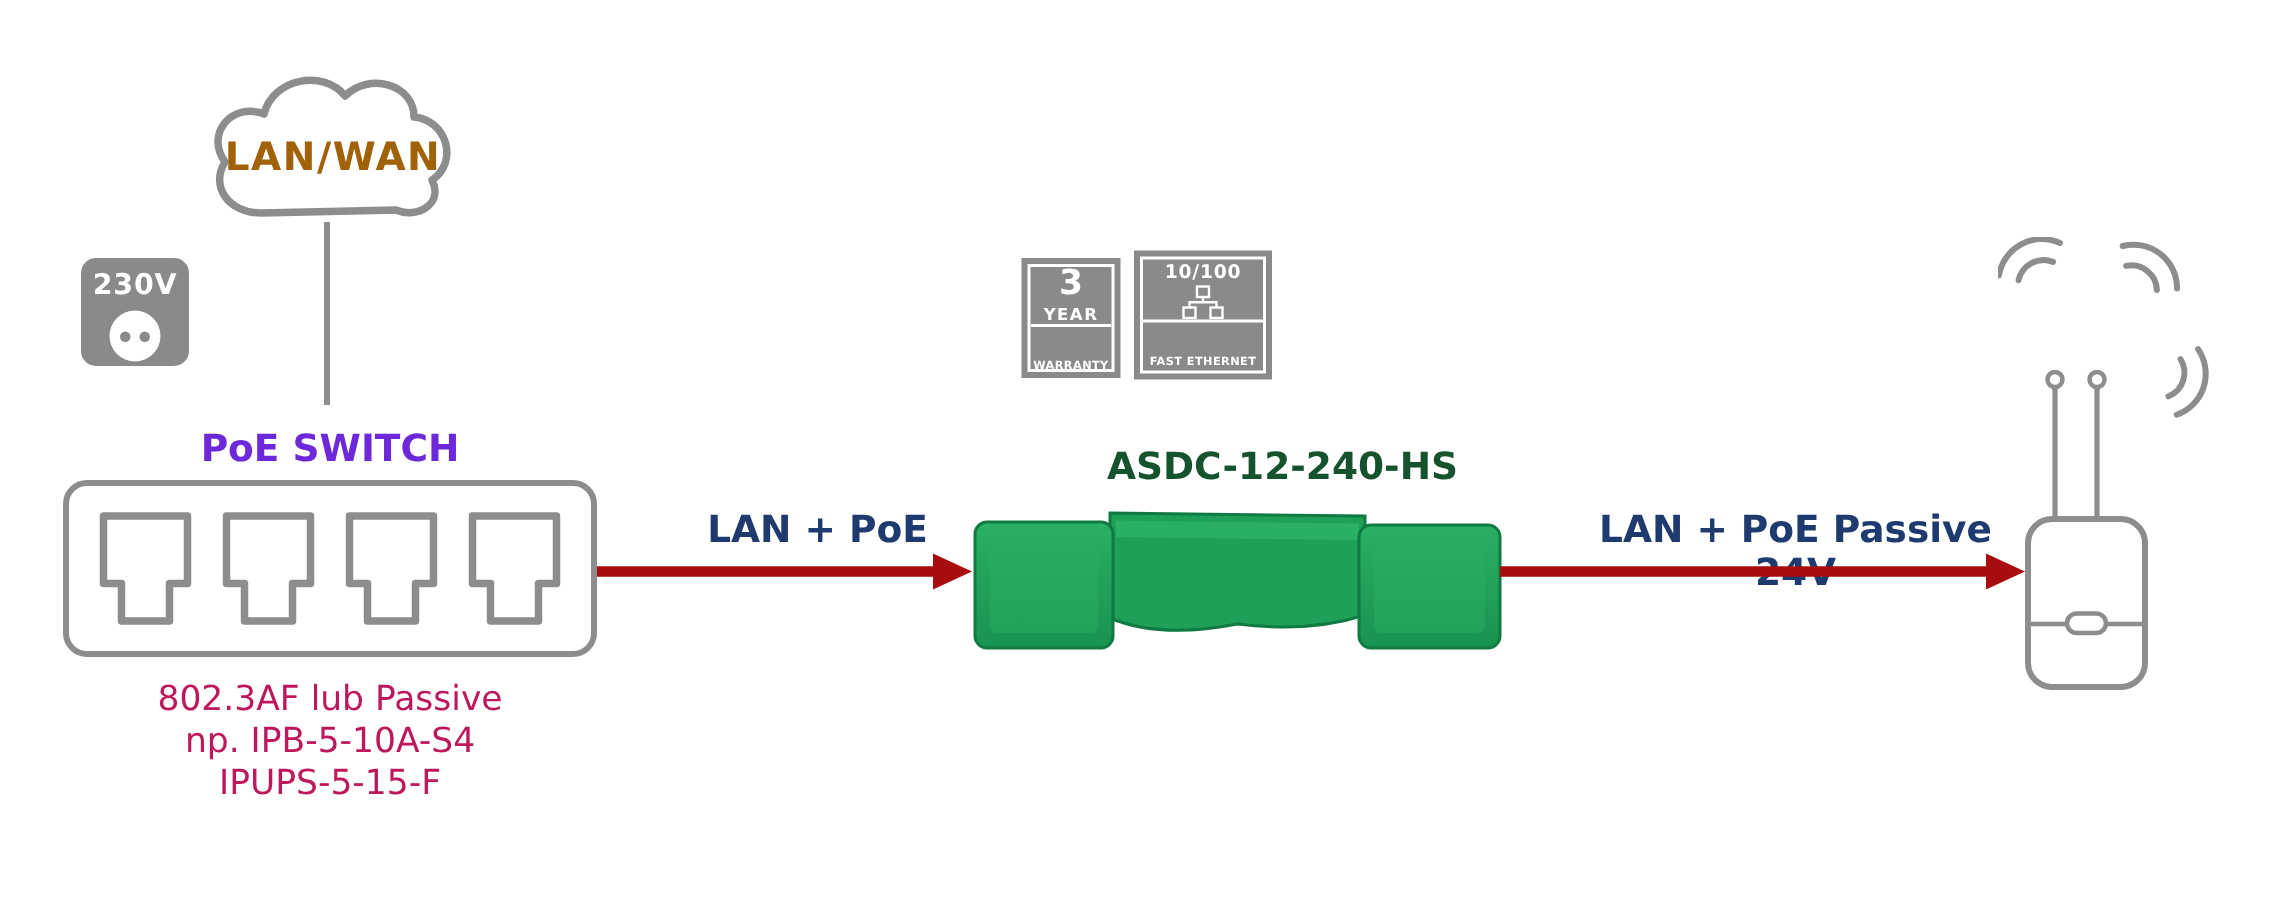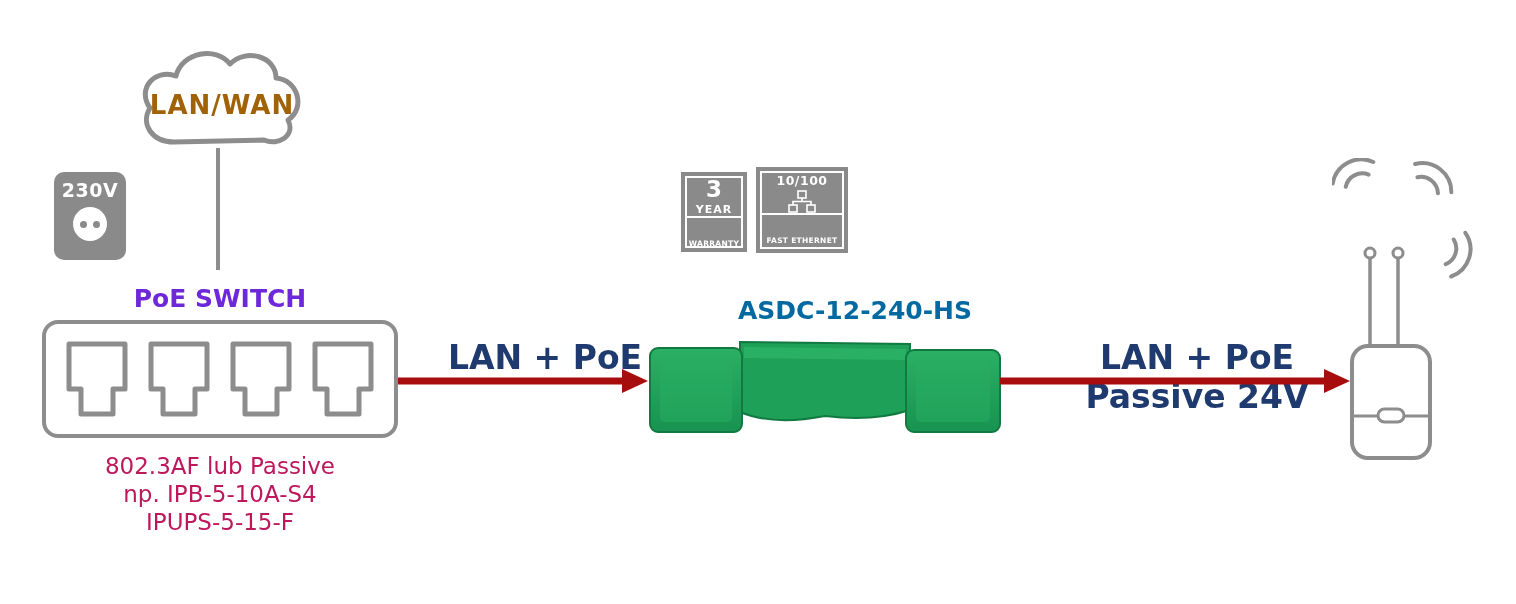--- a/index.html
+++ b/index.html
@@ -14,21 +14,21 @@
   
   .cloud-wrap { left:128px; top:40px; width:188px; height:115px; }
   .cloud-label {
     position:absolute; left:0; right:0; top:50px; text-align:center;
     color:#a16207; font-weight:bold; font-size:26px; letter-spacing:1px;
   }
   .drop-line { left:216px; top:148px; width:4px; height:122px; background:#8d8d8d; }
 
   
   .socket {
-    left:54px; top:172px; width:72px; height:88px; border-radius:10px;
+    left:54px; top:172px; width:72px; height:72px; border-radius:10px;
     background:#8a8a8a; color:#ffffff; text-align:center;
   }
   .socket-label { font-size:19px; font-weight:bold; margin-top:7px; letter-spacing:.5px; }
   .socket-face {
     width:34px; height:34px; border-radius:50%; background:#ffffff;
     margin:6px auto 0; display:flex; align-items:center; justify-content:center; gap:6px;
   }
   .socket-face i { display:block; width:7px; height:7px; border-radius:50%; background:#8a8a8a; }
 
   
@@ -36,42 +36,42 @@
     color:#6d28d9; font-weight:bold; font-size:25px; }
   .switch-box {
     left:42px; top:320px; width:356px; height:118px; background:#fff;
     border:4px solid #8d8d8d; border-radius:16px;
     display:flex; align-items:center; justify-content:space-evenly;
   }
   .caption { left:30px; top:452px; width:380px; text-align:center;
     color:#be185d; font-size:23px; line-height:28px; }
 
   
-  .link-label { text-align:center; color:#1e3a6e; font-weight:bold; font-size:33px;padding-left:42px; }
+  .link-label { text-align:center; color:#1e3a6e; font-weight:bold; font-size:25px;padding-left:42px; }
   .lbl-1 { left:398px; top:338px; width:252px; }
   .lbl-2 { left:1000px; top:338px; width:352px; }
   .arr-1 { left:398px; top:368px; }
   .arr-2 { left:1000px; top:368px; }
 
   
   .badge { background:#8a8a8a; padding:4px; display:flex; flex-direction:column; }
   .badge-warranty { left:681px; top:172px; width:66px; height:80px; }
   .badge-ethernet { left:756px; top:167px; width:92px; height:86px; }
   .badge-frame { border:2px solid #ffffff; flex:1; display:flex; flex-direction:column;
     align-items:center; color:#ffffff; overflow:hidden; }
   .badge-main { flex:1; display:flex; flex-direction:column; align-items:center; justify-content:center; width:100%; }
   .badge-value-big { font-size:23px; font-weight:bold; line-height:1; }
   .badge-unit { font-size:11px; font-weight:bold; letter-spacing:1px; margin-top:2px; }
   .badge-value-sm { font-size:12.5px; font-weight:bold; letter-spacing:.5px; margin-bottom:2px; }
   .badge-footer { width:100%; border-top:2px solid #ffffff; font-size:7.5px; font-weight:bold;
     text-align:center; padding:21px 1px; letter-spacing:.3px; white-space:nowrap; }
 
   
   .converter-title { left:680px; top:296px; width:350px; text-align:center;
-    color:#0369a1; font-weight:bold; font-size:25px; }
+    color:#14532d; font-weight:bold; font-size:25px; }
   .device { left:648px; top:338px; }
 
   
   .ap { left:1332px; top:158px; }
 </style>
 </head>
 <body>
 
 <div class="canvas">
 

